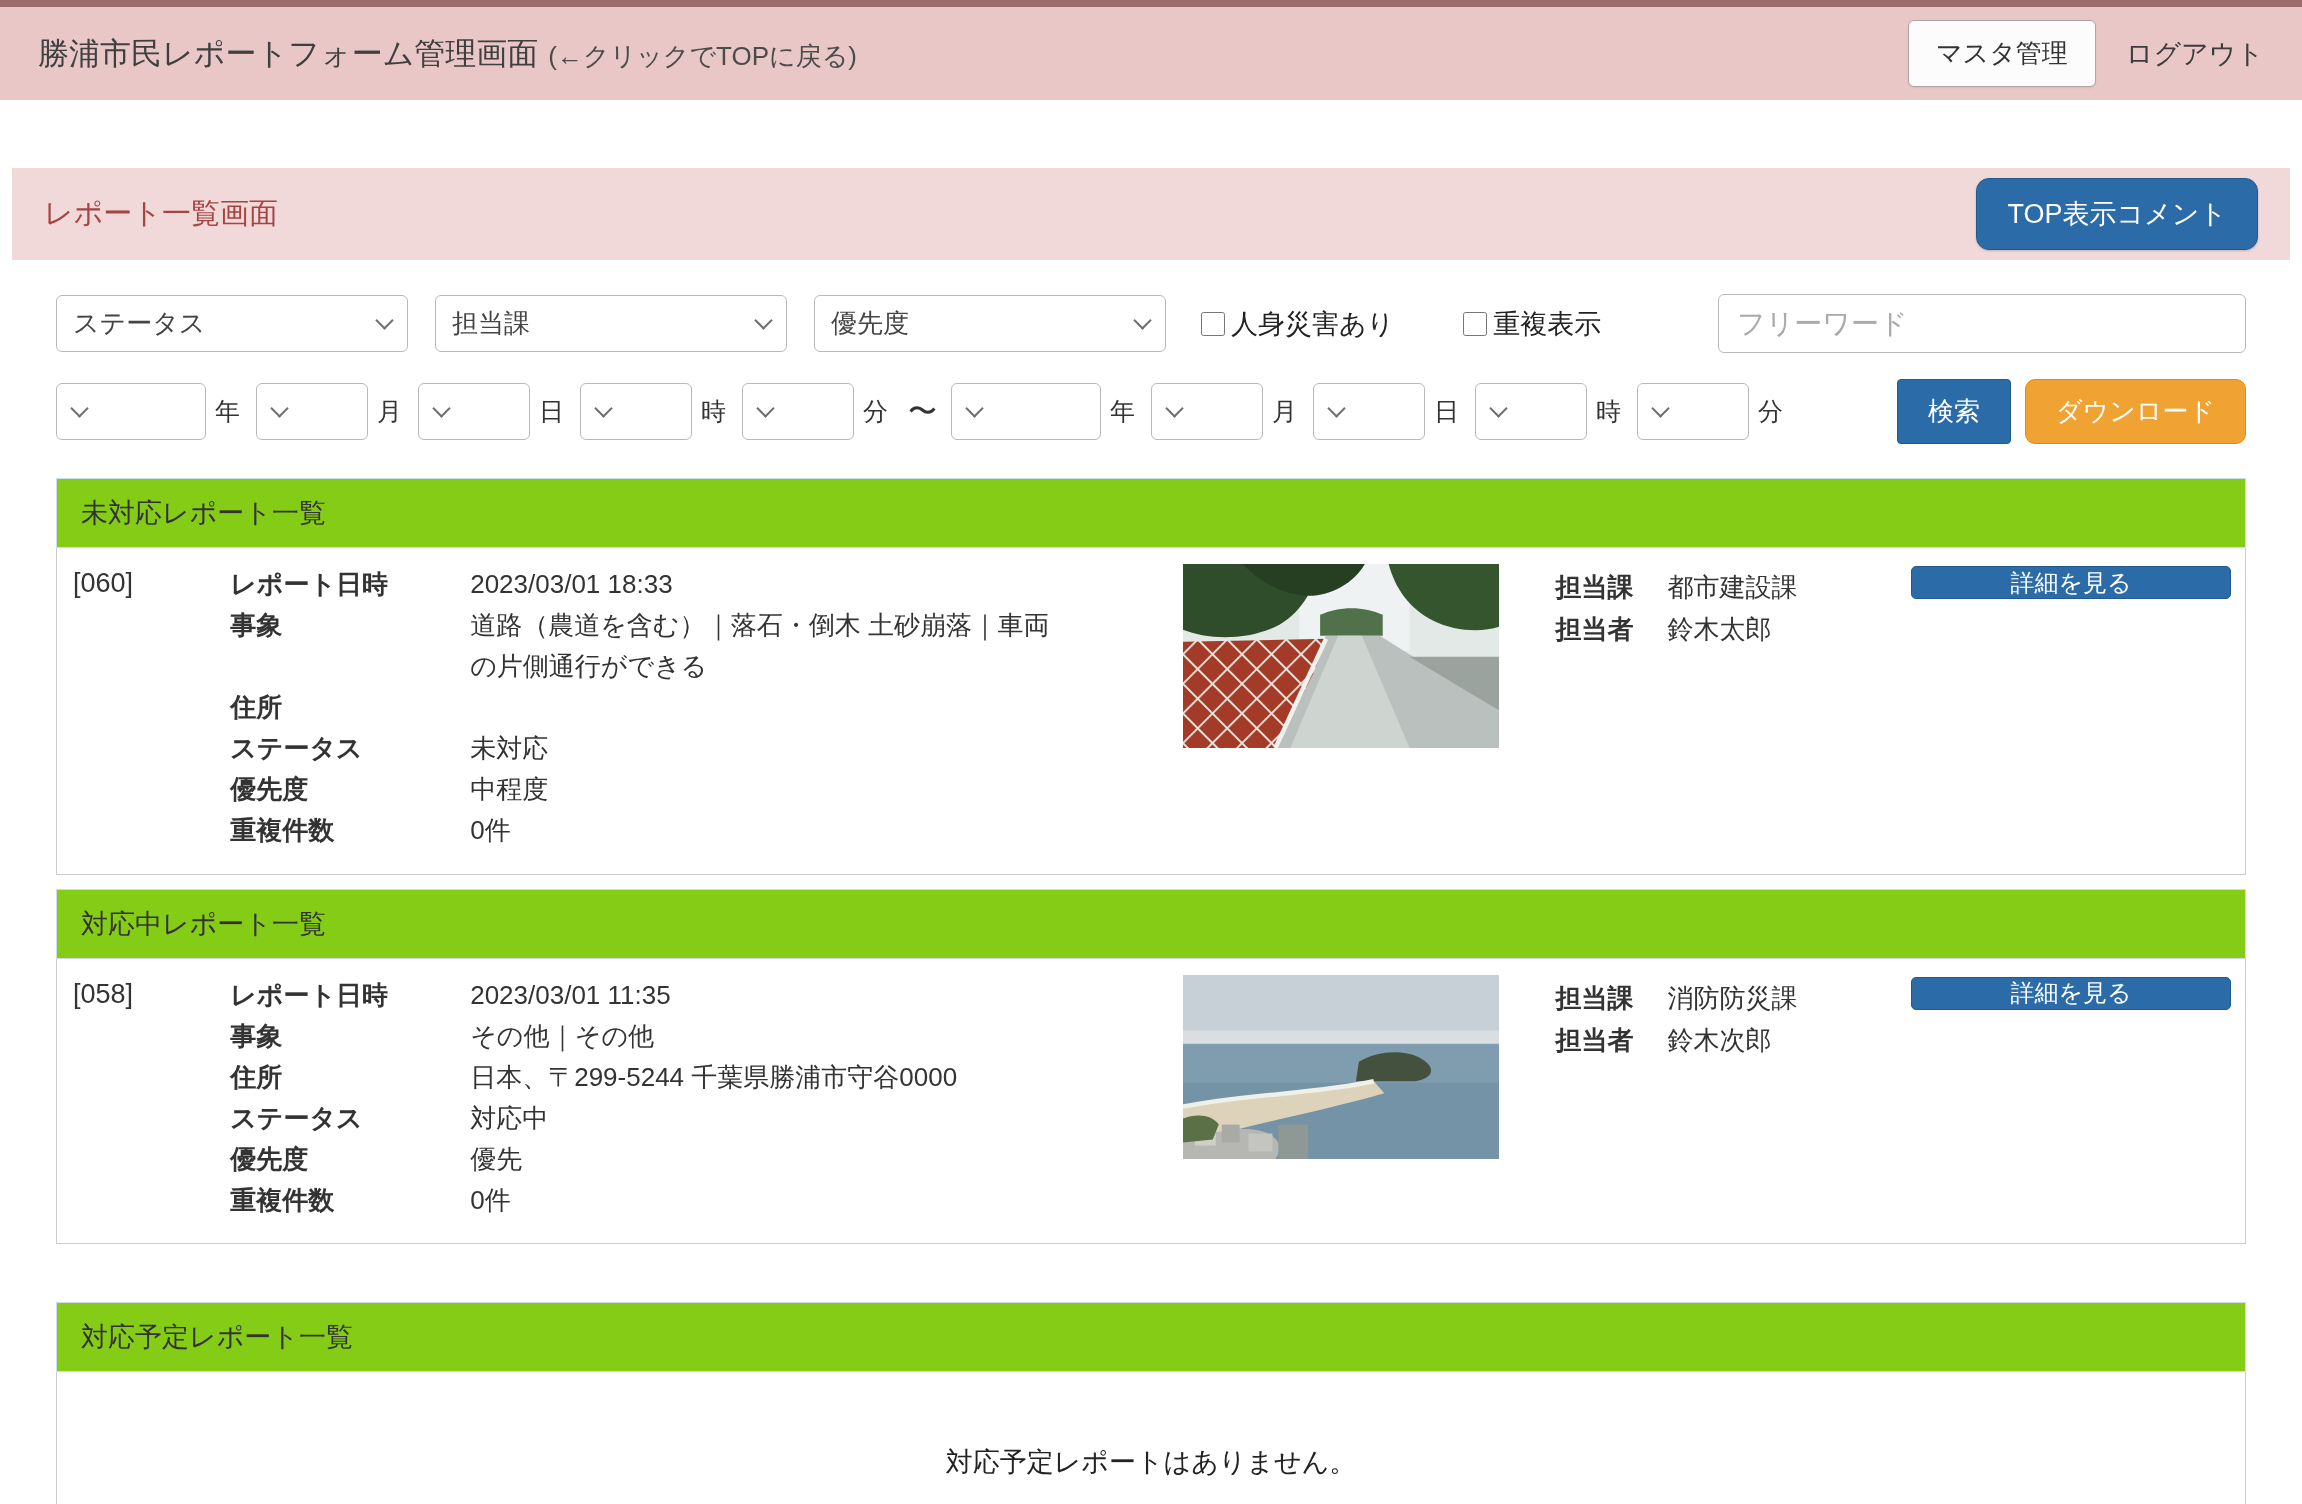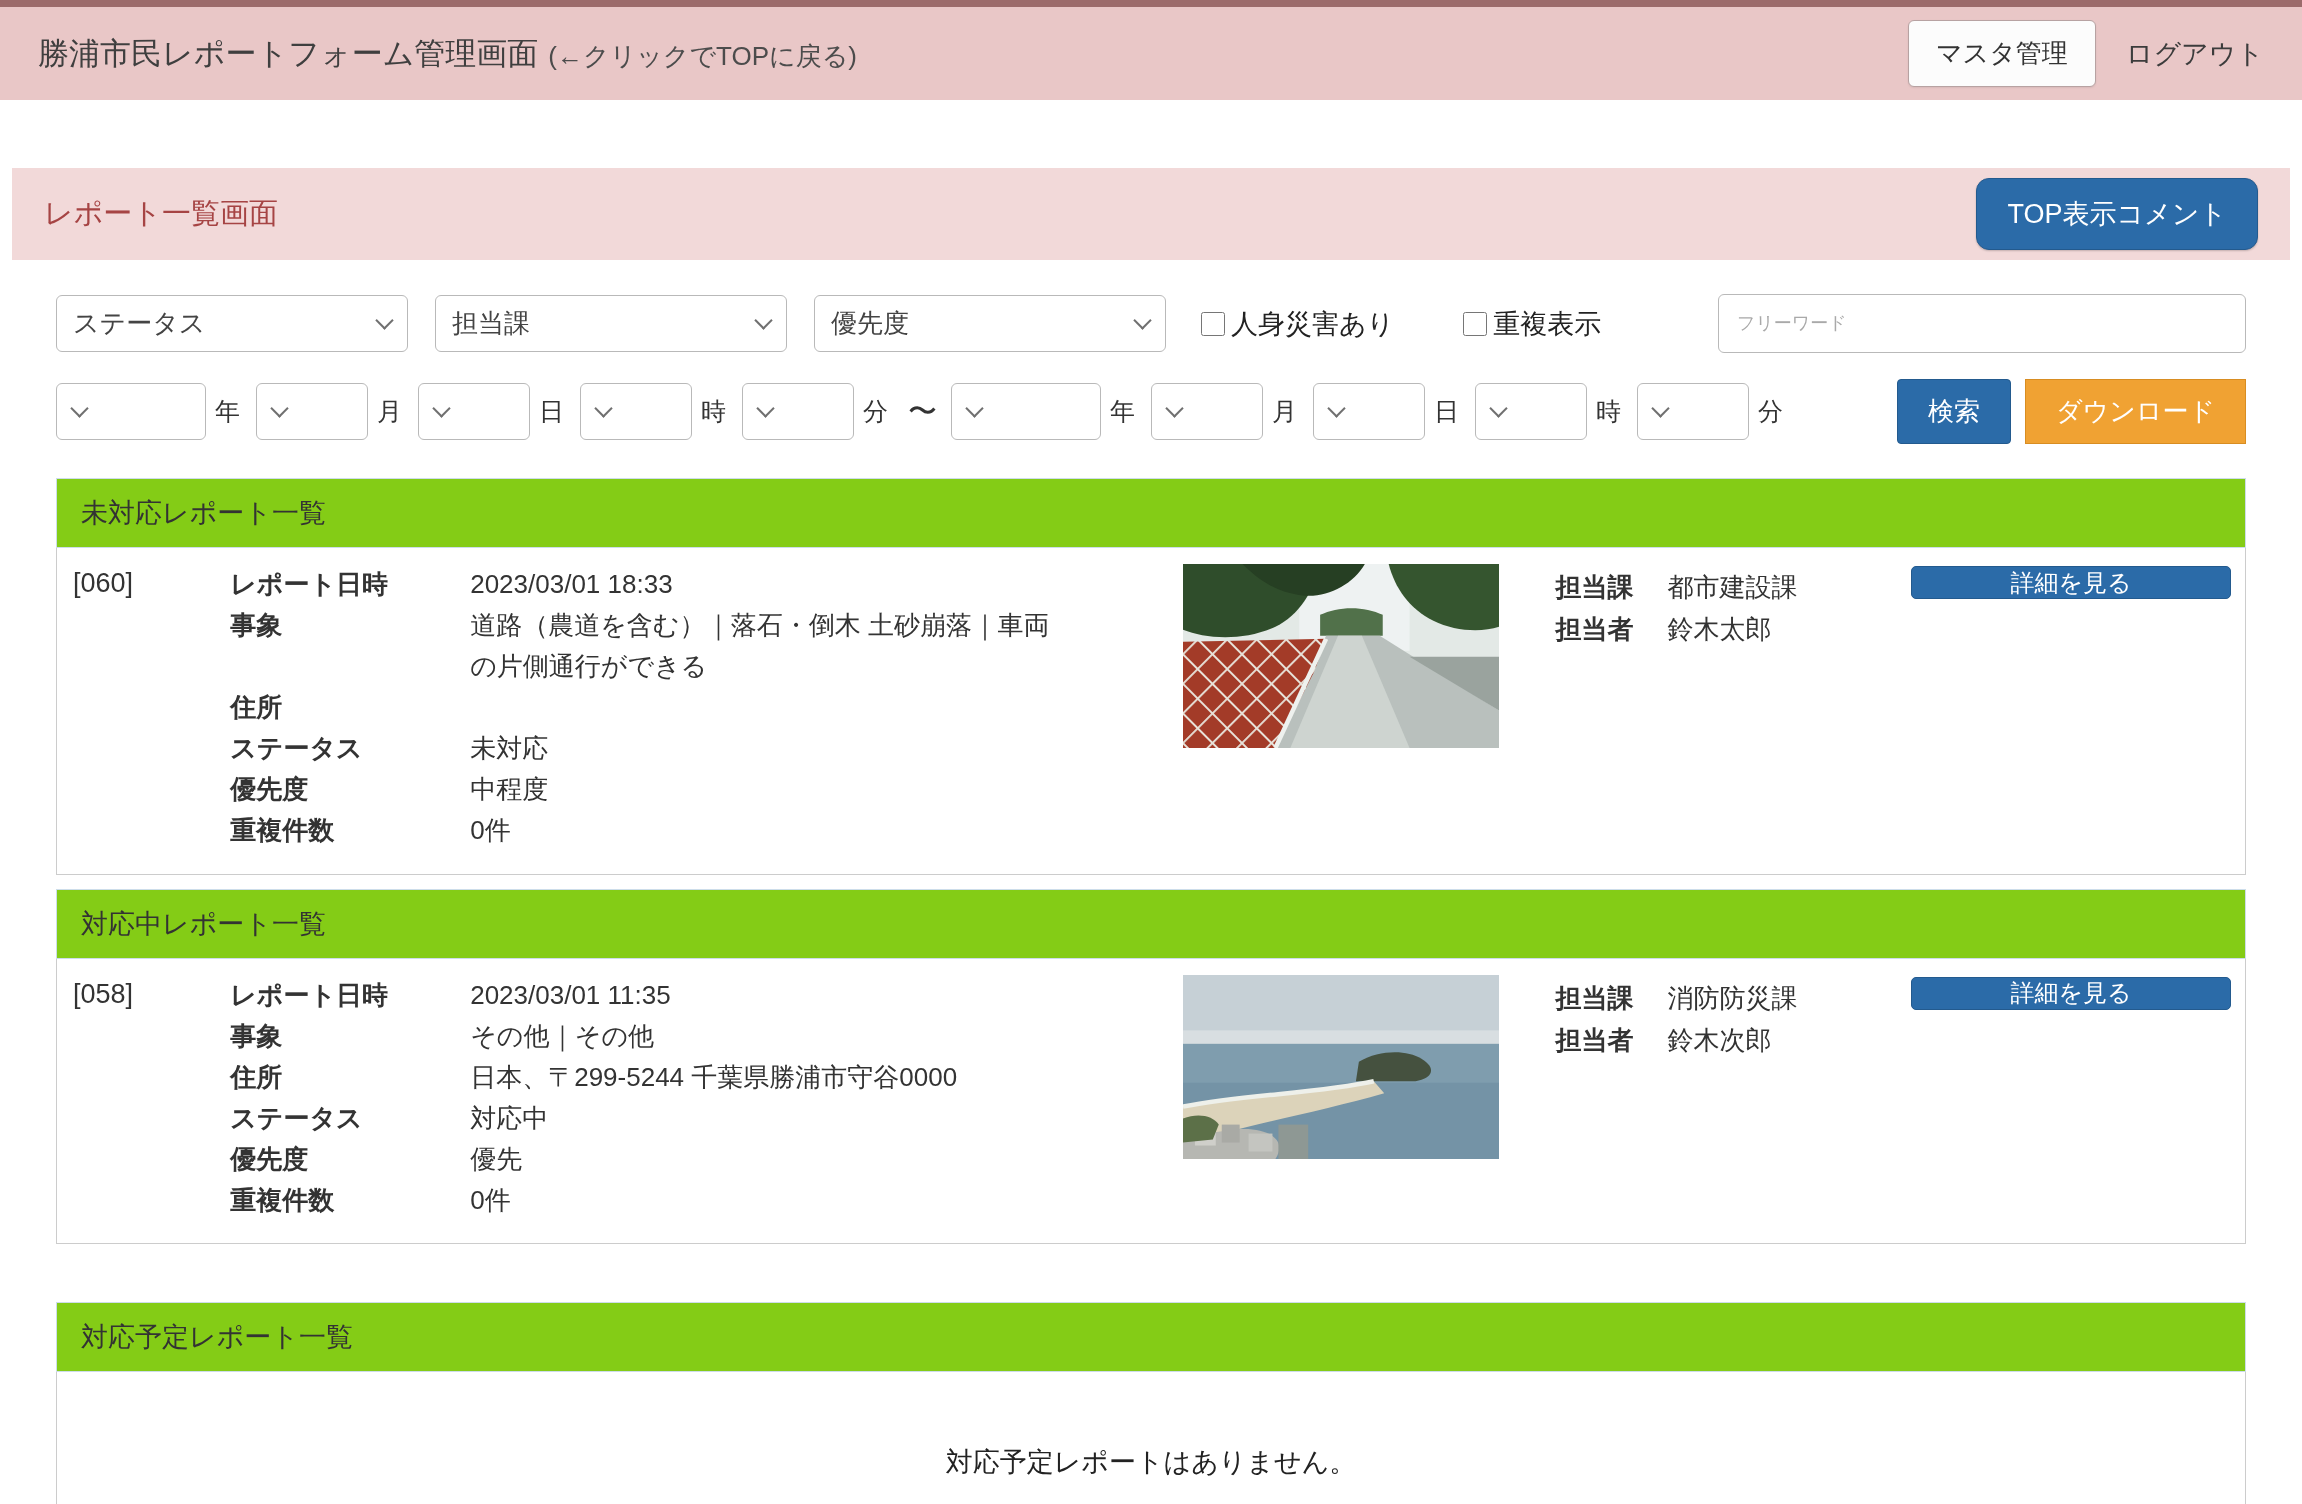--- a/index.html
+++ b/index.html
@@ -56,30 +56,30 @@
   }
   .w-lg { width: 352px; }
   .w-yr { width: 150px; }
   .w-sm { width: 112px; }
   .checkbox-group { display: flex; align-items: center; gap: 6px; font-size: 27px; color: #222; cursor: pointer; }
   .checkbox-group input { width: 24px; height: 24px; cursor: pointer; }
   .cb-injury { margin-left: 8px; }
   .cb-dup { margin-left: 42px; }
   .keyword-input {
     margin-left: auto; width: 528px; height: 59px; border: 1px solid #b9b9b9;
-    border-radius: 6px; padding: 0 18px; font-size: 18px; color: #333;
+    border-radius: 6px; padding: 0 18px; font-size: 28px; color: #333;
     font-family: "Liberation Sans", "DejaVu Sans", sans-serif;
   }
   .keyword-input::placeholder { color: #a9a9a9; }
 
   .filter-row2 { display: flex; align-items: center; margin-top: 26px; }
   .unit { font-size: 25px; color: #333; margin: 0 16px 0 9px; }
   .tilde { font-size: 29px; color: #333; margin: 0 14px 0 4px; }
   .search-btn { margin-left: auto; font-size: 26px; padding: 14px 30px; border-radius: 4px; }
-  .download-btn { margin-left: 14px; font-size: 26px; padding: 14px 30px; border-radius: 0; }
+  .download-btn { margin-left: 14px; font-size: 26px; padding: 14px 30px; border-radius: 10px; }
 
   
   .list-section { margin: 34px 44px 0; }
   .section-tight { margin-top: 14px; }
   .section-loose { margin-top: 58px; }
   .section-header {
     background: #84cc16; border: 1px solid #cdddea;
     padding: 16px 24px; font-size: 27px; color: #333;
   }
   .report-card {

